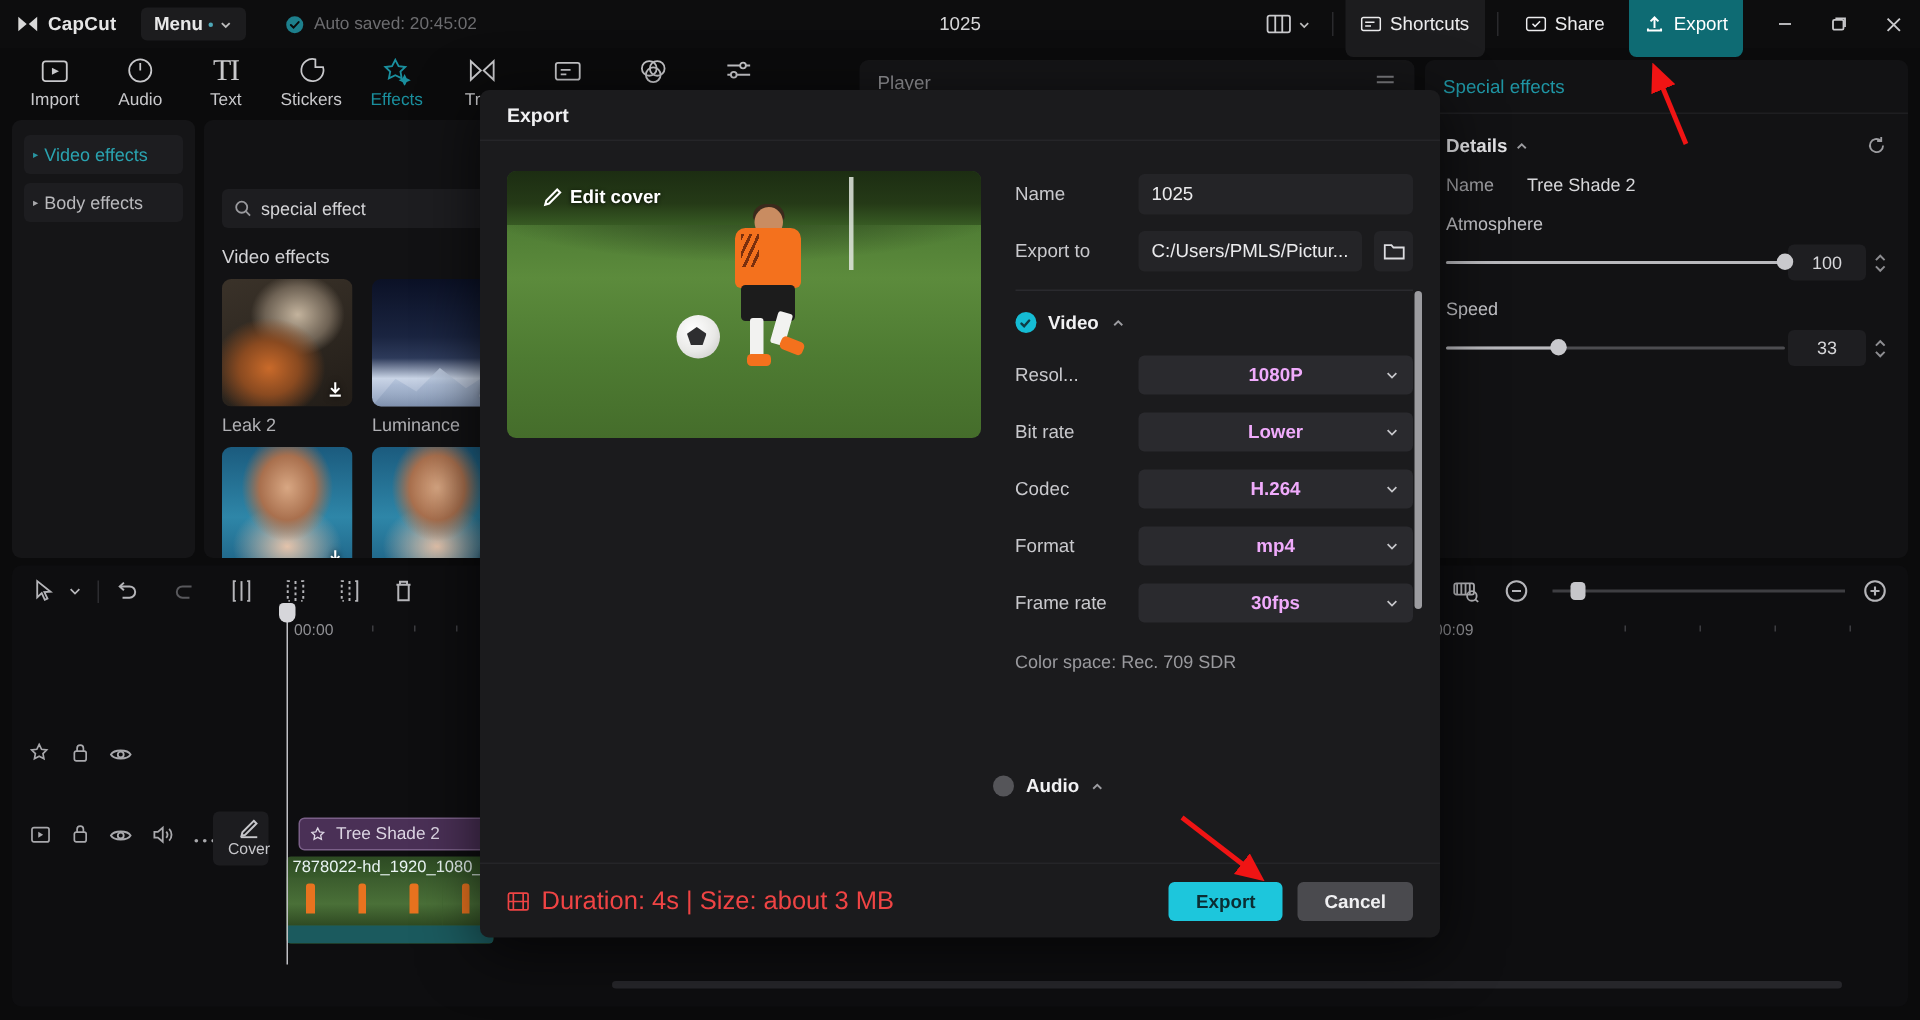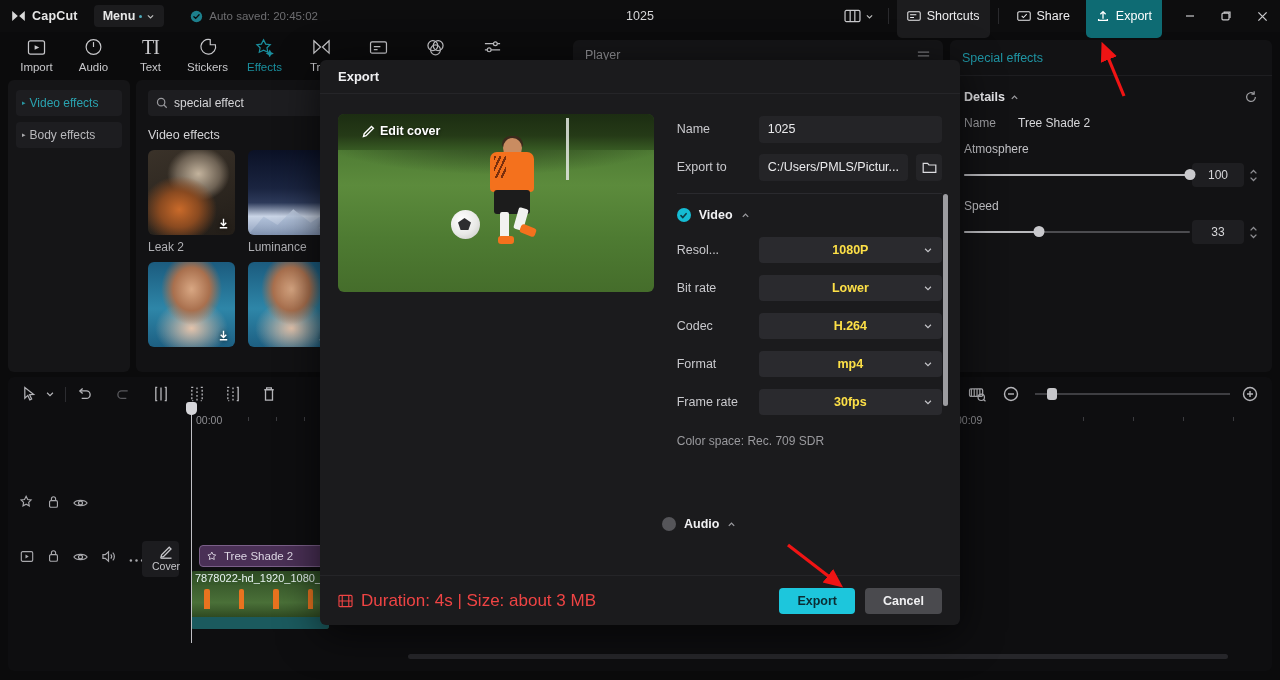--- a/index.html
+++ b/index.html
@@ -73,21 +73,21 @@
     background: #1d1d20;
   }
   .navitem.active { color: #2aa3b0; }
   .tri { font-size: 7px; opacity: .9; }
   .effpanel {
     position: absolute; top: 80px; left: 136px; width: 330px; height: 292px;
     background: #121214; border-radius: 6px; padding: 10px 12px; overflow: hidden;
   }
   .searchbox {
     height: 26px; background: #1d1d20; border-radius: 4px;
-    display: flex; align-items: center; gap: 6px; padding: 0 8px; cursor: text;
+    display: flex; align-items: center; gap: 6px; padding: 0 8px; cursor: text; margin-top: 36px;
   }
   .searchbox svg { width: 12px; height: 12px; color: #9a9a9e; }
   .searchbox span { font-size: 12px; color: #d4d4d7; }
   .sect-title { font-size: 12.5px; color: #d3d3d6; margin: 12px 0 8px 0; }
   .grid { display: flex; gap: 13px; }
   .cell { width: 87px; }
   .thumb { width: 87px; height: 85px; border-radius: 6px; position: relative; overflow: hidden; }
   .dl { position: absolute; right: 5px; bottom: 5px; width: 13px; height: 13px; color: #fff; filter: drop-shadow(0 0 2px rgba(0,0,0,.8)); }
   .cell .cl { font-size: 12px; color: #b0b0b4; margin-top: 5px; text-align: left; }
   .t-leak { background:
@@ -256,21 +256,21 @@
   .cbox.on { background: #15bcd4; }
   .cbox svg { width: 9px; height: 9px; color: #0e3d46; }
   .sect-head .nm { font-size: 12.5px; color: #f1f1f3; font-weight: 700; }
   .caret-up { width: 9px; height: 9px; color: #9c9ca0; cursor: pointer; }
   .selrow { display: flex; align-items: center; height: 28px; margin-bottom: 10px; }
   .selrow .flabel { width: 82px; }
   .select {
     flex: 1; height: 26px; background: #2a2a2e; border-radius: 4px; position: relative;
     display: flex; align-items: center; justify-content: center; cursor: pointer;
   }
-  .select .val { font-size: 12.5px; color: #fde047; font-weight: 700; }
+  .select .val { font-size: 12.5px; color: #f0abfc; font-weight: 700; }
   .select .cv { position: absolute; right: 9px; width: 10px; height: 10px; color: #c5c5c9; }
   .cspace { font-size: 12px; color: #9a9a9e; margin-top: 18px; }
   .vscroll {
     position: absolute; right: -6px; top: 80px; width: 5px; height: 212px;
     background: #9c9ca0; border-radius: 3px; cursor: pointer;
   }
   .audio-head { position: absolute; left: 22px; bottom: 44px; display: flex; align-items: center; gap: 8px; }
   .dlg-foot {
     height: 50px; border-top: 1px solid #252528;
     display: flex; align-items: center; justify-content: space-between; padding: 0 18px;

